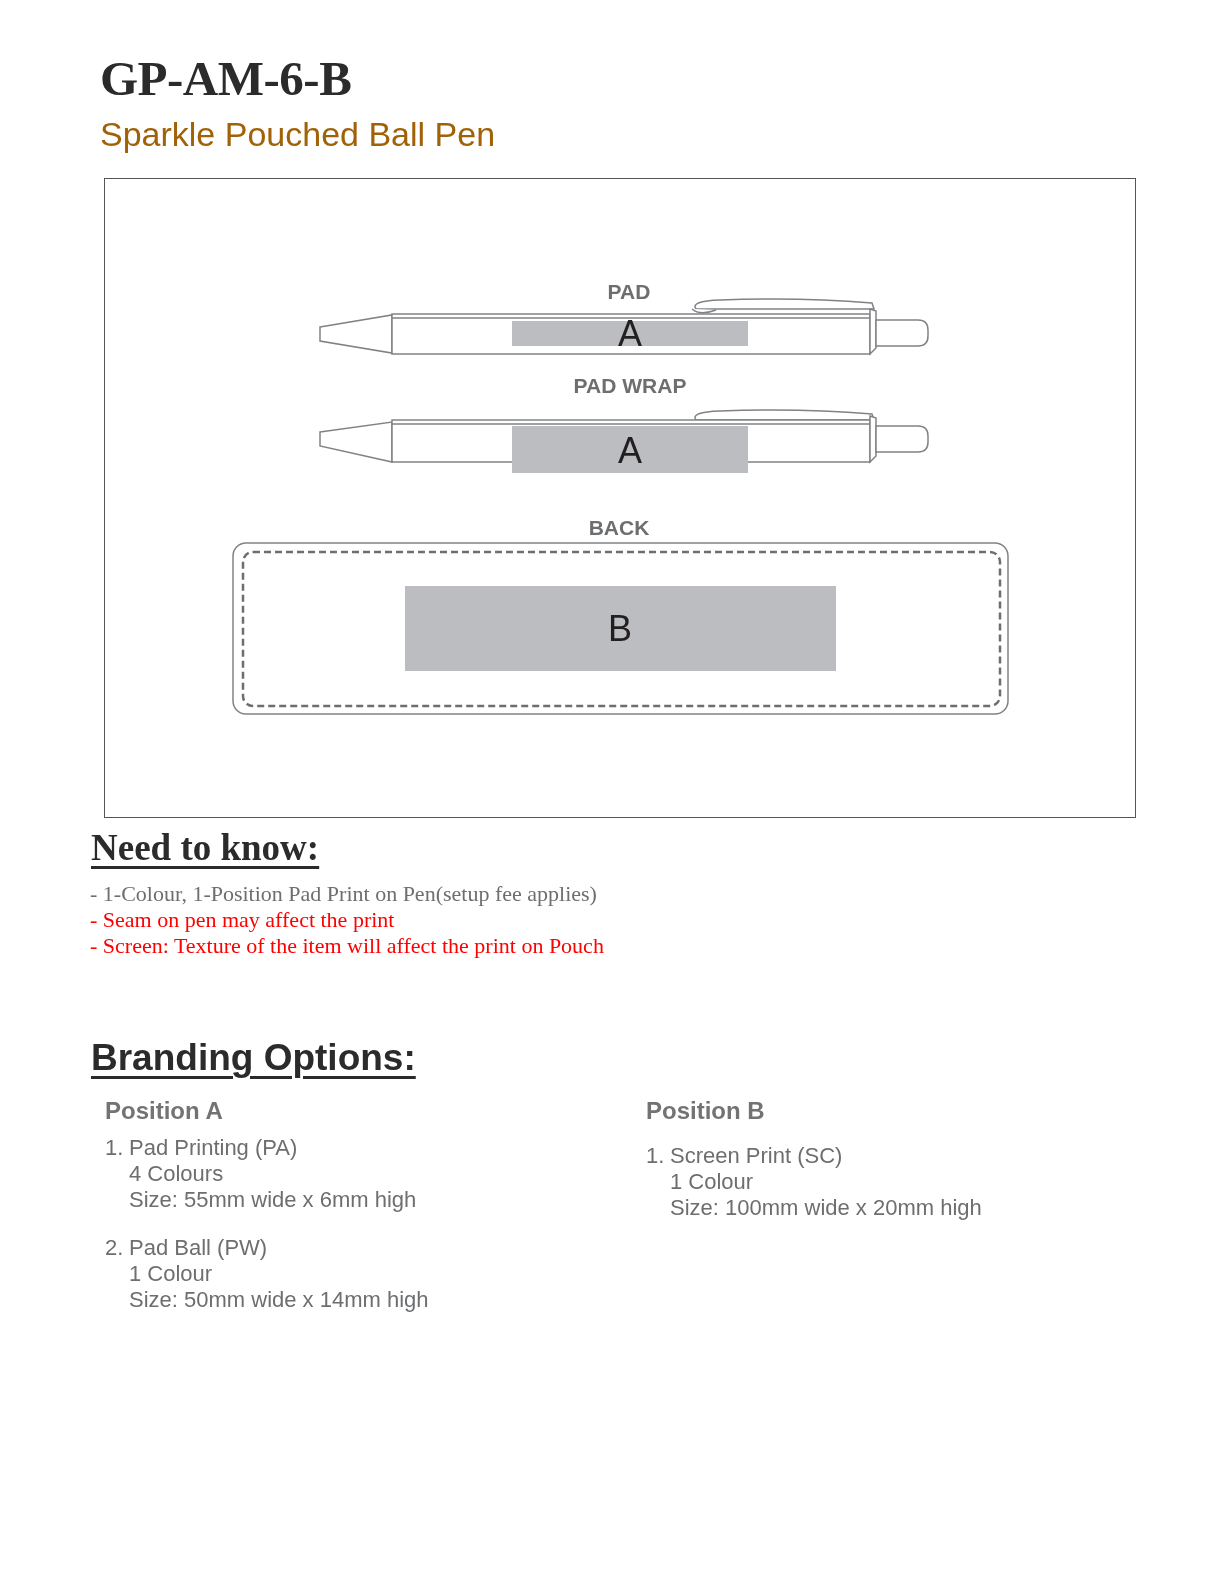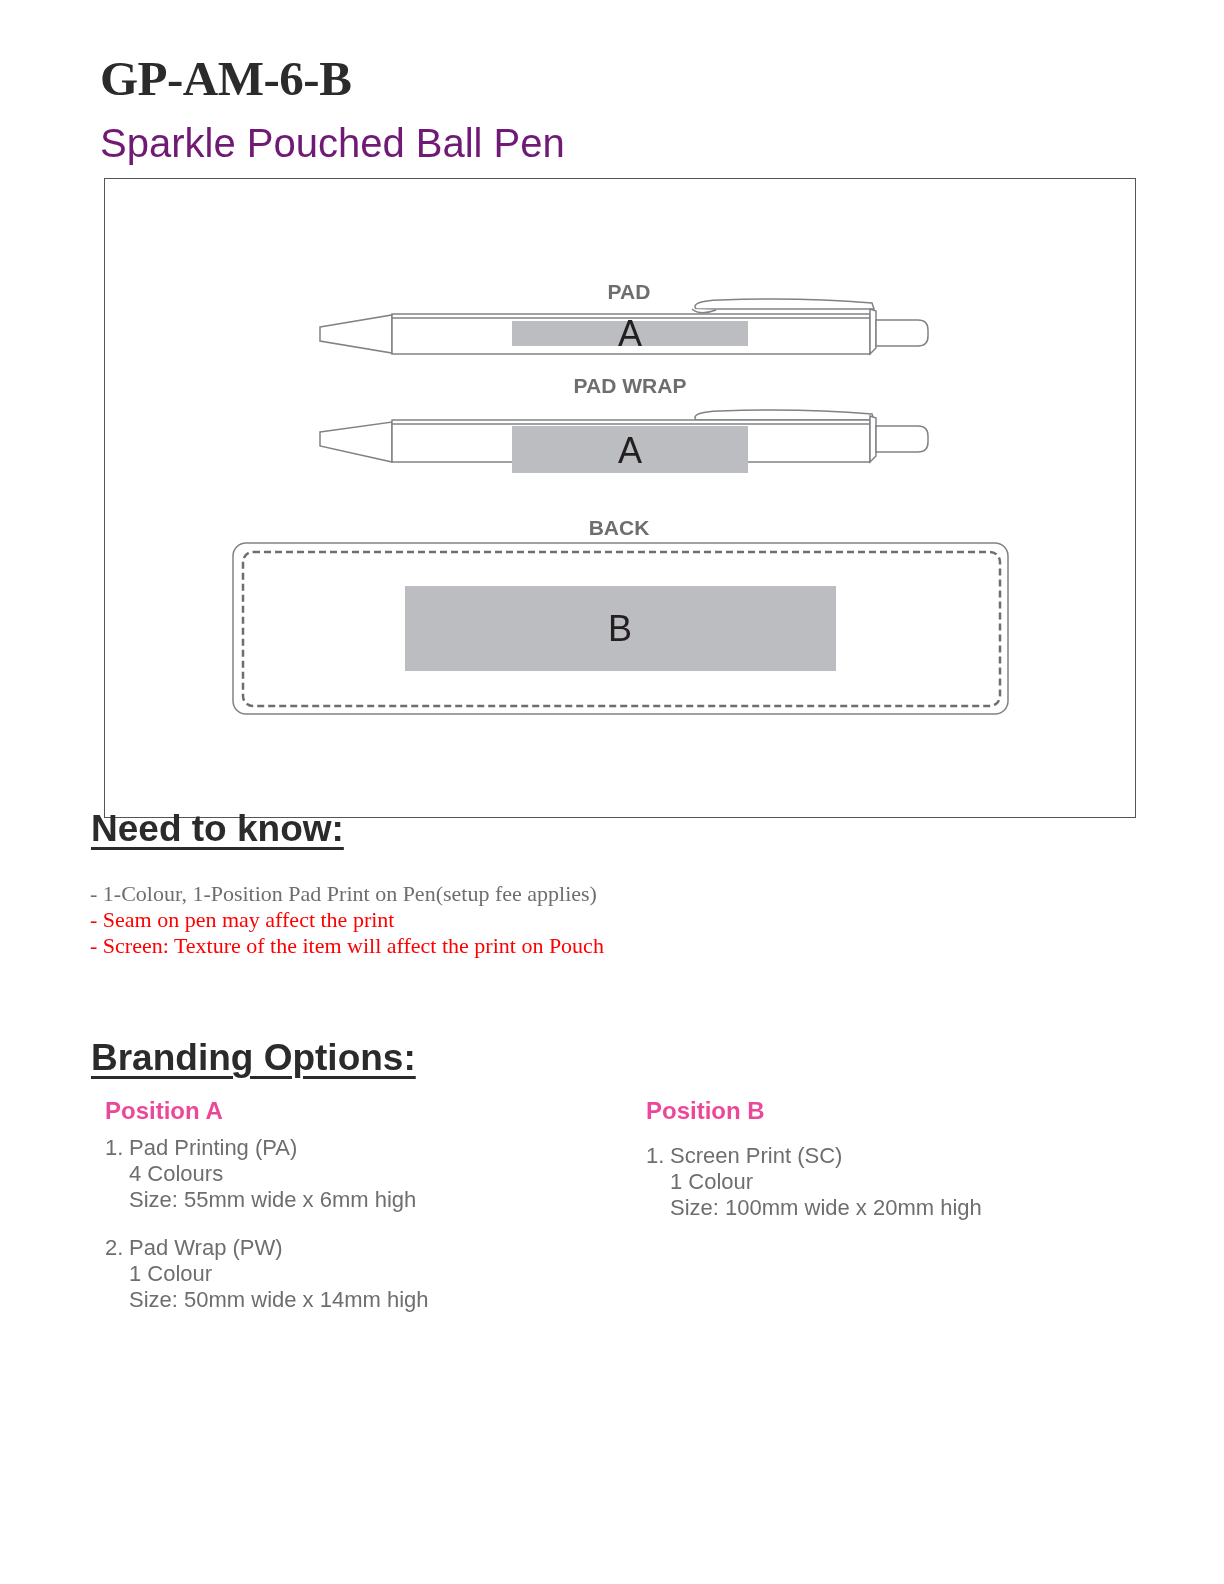--- a/index.html
+++ b/index.html
@@ -1,32 +1,32 @@
 <!DOCTYPE html>
 <html><head>
 <meta charset="utf-8">
 <style>
   html, body { margin: 0; padding: 0; background: #ffffff; }
   body { width: 1224px; height: 1584px; position: relative; overflow: hidden;
          font-family: "Liberation Sans", sans-serif; }
   .abs { position: absolute; }
   #code { left: 100px; top: 54px; font-size: 49px; font-weight: bold; color: #2b2b2b; line-height: 1; letter-spacing: -0.5px; font-family: Liberation Serif, serif; }
-  #subtitle { left: 100px; top: 123px; font-size: 40px; color: #701a75; line-height: 1; }
+  #subtitle { left: 100px; top: 117px; font-size: 34px; color: #a16207; line-height: 1; }
   #frame { left: 104px; top: 178px; width: 1032px; height: 640px; border: 1.5px solid #555; box-sizing: border-box; }
   #art { left: 0; top: 0; width: 1224px; height: 1584px; }
   .lbl { font-family: "Liberation Sans", sans-serif; font-weight: bold; font-size: 21px; fill: #6d6e70; }
   .letter { font-family: "Liberation Sans", sans-serif; font-size: 36px; fill: #231f20; }
   .h2 { left: 91px; font-size: 37px; font-weight: bold; color: #2b2b2b; line-height: 1;
         text-decoration: underline; text-decoration-thickness: 3px; text-underline-offset: 6px; }
-  #need-title { top: 810px; }
+  #need-title { top: 829px; font-family: Liberation Serif, serif; }
   #brand-title { top: 1039px; }
   .note { left: 90px; font-size: 22px; line-height: 26px; font-family: Liberation Serif, serif; }
   .grey { color: #6d6e70; }
   .red { color: #ff0000; }
-  .pos-h { font-size: 24px; font-weight: bold; color: #ec4899; line-height: 1; }
+  .pos-h { font-size: 24px; font-weight: bold; color: #737373; line-height: 1; }
   .opt { font-size: 22px; color: #6d6e70; line-height: 26px; }
   .opt .num { display: inline-block; width: 24px; }
   .opt .ind { padding-left: 24px; }
 </style>
 </head>
 <body>
 
 <div id="code" class="abs">GP-AM-6-B</div>
 <div id="subtitle" class="abs">Sparkle Pouched Ball Pen</div>
 
@@ -77,21 +77,21 @@
 <div id="brand-title" class="abs h2">Branding Options:</div>
 
 <div class="abs" style="left:105px; top:1099px; width:500px">
   <div class="pos-h">Position A</div>
   <div class="opt" style="margin-top:12px">
     <div><span class="num">1.</span><span>Pad Printing (PA)</span></div>
     <div class="ind">4 Colours</div>
     <div class="ind">Size: 55mm wide x 6mm high</div>
   </div>
   <div class="opt" style="margin-top:22px">
-    <div><span class="num">2.</span><span>Pad Wrap (PW)</span></div>
+    <div><span class="num">2.</span><span>Pad Ball (PW)</span></div>
     <div class="ind">1 Colour</div>
     <div class="ind">Size: 50mm wide x 14mm high</div>
   </div>
 </div>
 
 <div class="abs" style="left:646px; top:1099px; width:500px">
   <div class="pos-h">Position B</div>
   <div class="opt" style="margin-top:20px">
     <div><span class="num">1.</span><span>Screen Print (SC)</span></div>
     <div class="ind">1 Colour</div>

